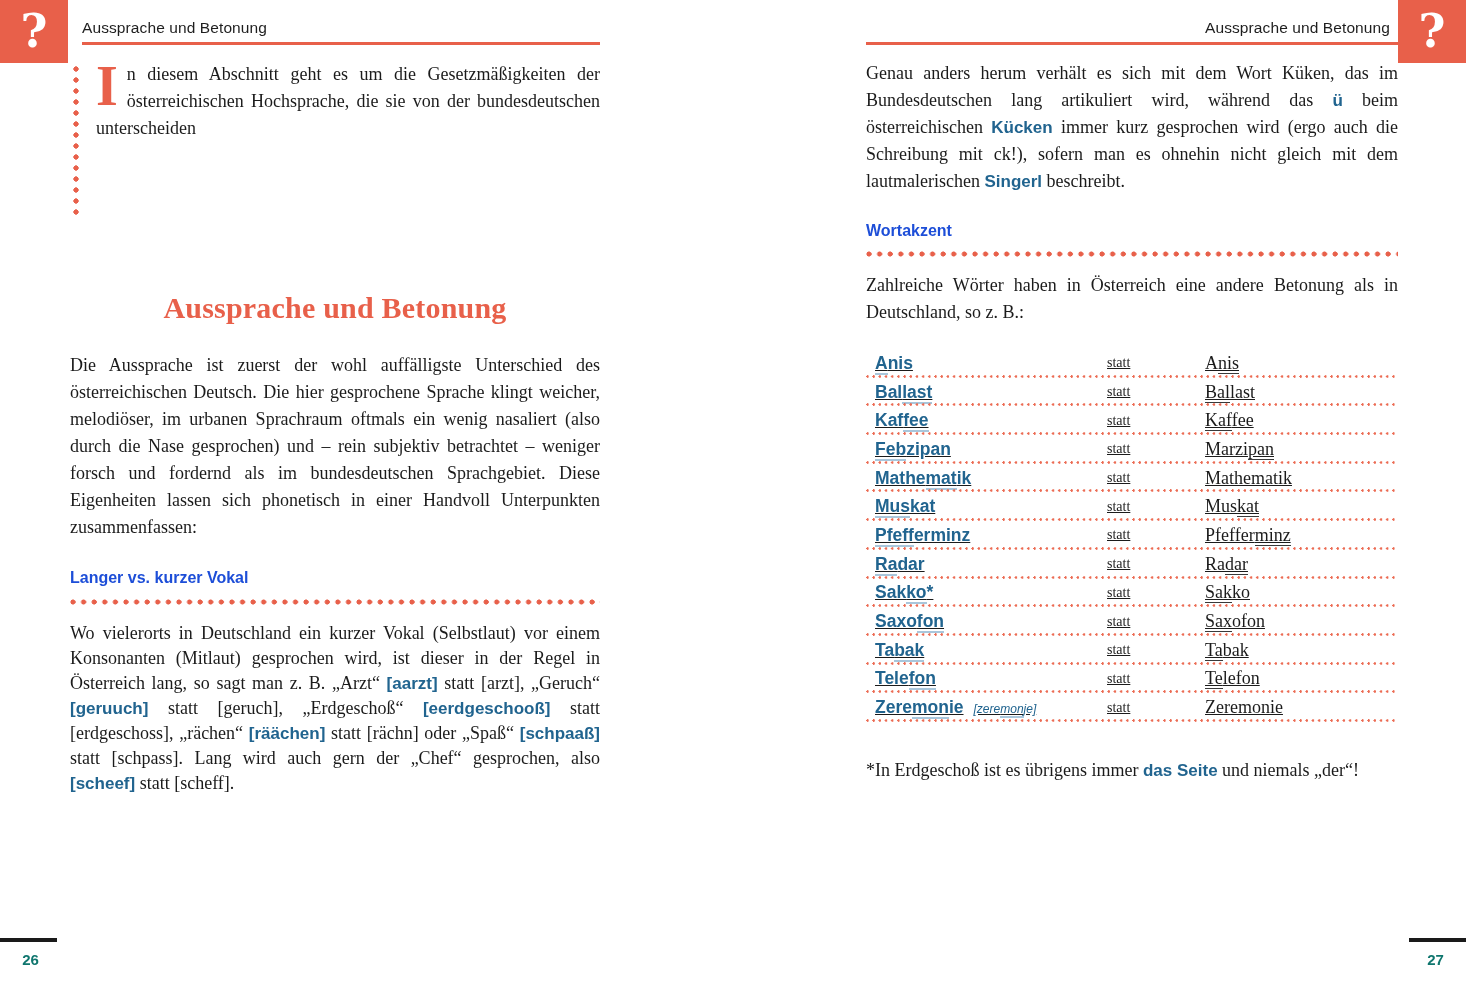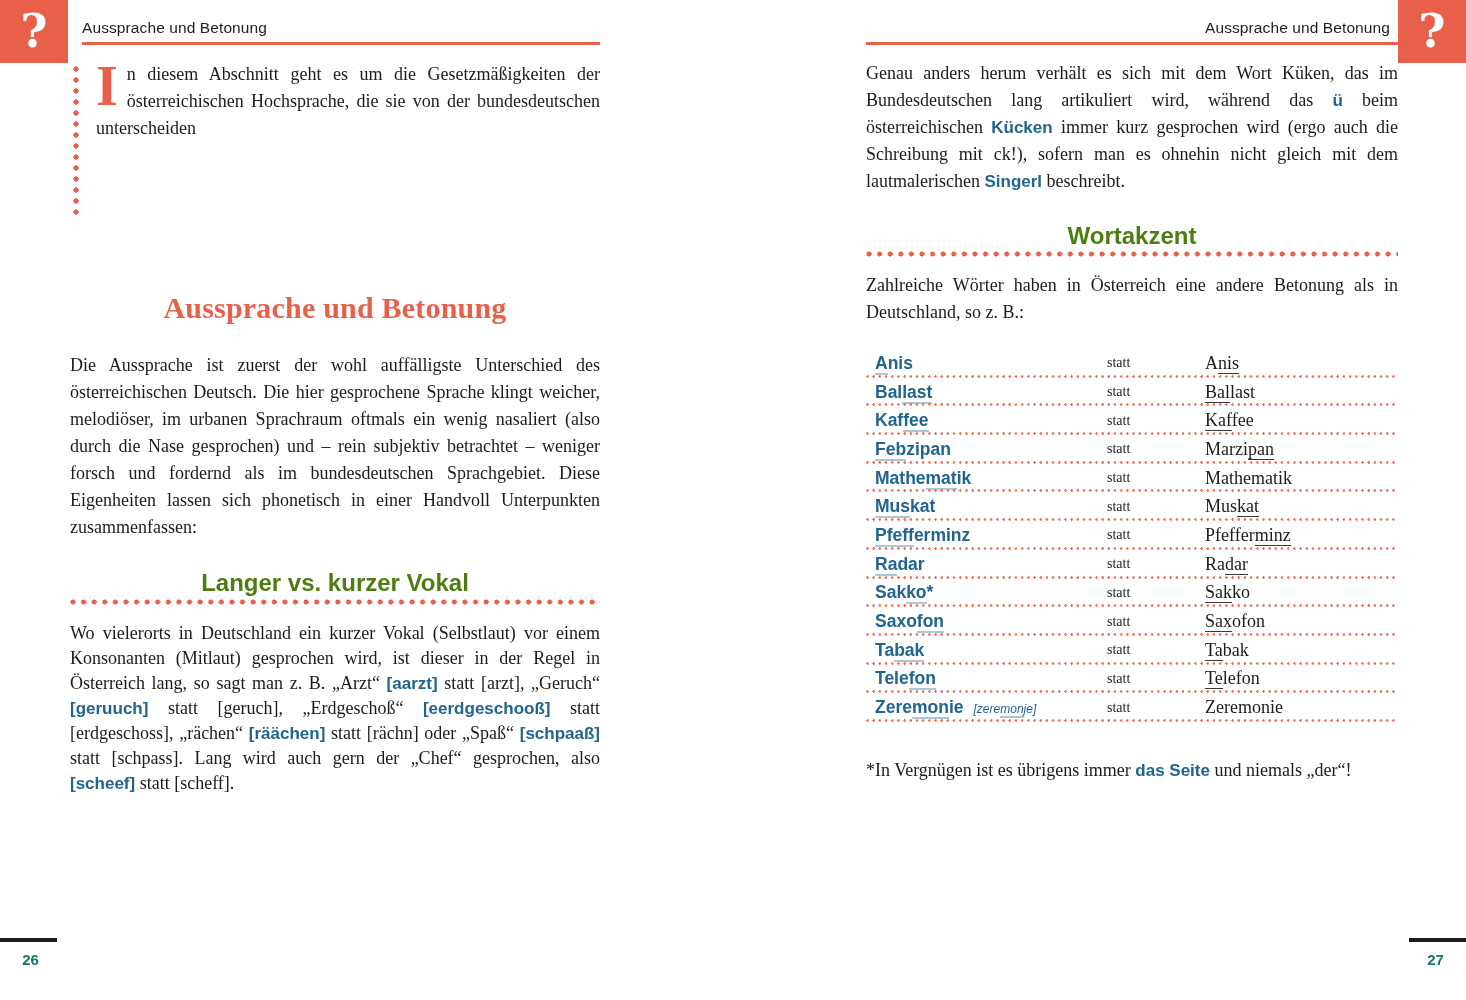--- a/index.html
+++ b/index.html
@@ -49,39 +49,39 @@
   
   .chapter-title{position:absolute;left:70px;top:291px;width:530px;text-align:center;
                  font-weight:700;font-size:30px;color:var(--coral);letter-spacing:.2px;}
 
   .bodypara{position:absolute;font-size:18px;line-height:27px;text-align:justify;}
   #lp-para1{left:70px;top:352px;width:530px;}
   #lp-para2{left:70px;top:621px;width:530px;line-height:25px;}
   #rp-para1{left:133px;top:60px;width:532px;}
   #rp-para2{left:133px;top:272px;width:532px;}
 
-  .section-head{position:absolute;text-align:center;font-family:"Liberation Sans", sans-serif;
-                font-weight:700;font-size:24px;color:#4d7c0f;}
+  .section-head{position:absolute;font-family:"Liberation Sans", sans-serif;
+                font-weight:700;font-size:16px;color:#1d4ed8;}
   #lp-sect{left:70px;top:569px;width:530px;}
   #rp-sect{left:133px;top:222px;width:532px;}
 
   .dotline{position:absolute;height:6px;
            background-image:radial-gradient(circle at 3px 3px,var(--coral) 2.3px,transparent 2.8px);
            background-size:10.6px 6px;background-repeat:repeat-x;}
   #lp-dotline{left:70px;top:599px;width:530px;}
   #rp-dotline{left:133px;top:251px;width:532px;}
 
   
   .seg-b{font-weight:700;}
   .seg-redb{font-weight:700;color:var(--coral);}
   .seg-blue{font-family:"Liberation Sans", sans-serif;font-weight:700;color:var(--blue);font-size:17px;}
 
   
   .wtable{position:absolute;left:133px;top:349px;width:532px;}
-  .wrow{position:relative;height:28.7px;display:flex;align-items:center;padding-left:9px;}
+  .wrow{position:relative;height:28.7px;display:flex;align-items:center;padding-left:9px;text-decoration:underline;}
   .wrow::after{content:"";position:absolute;left:0;right:0;bottom:0;height:3px;
                background-image:radial-gradient(circle at 1.5px 1.5px,rgba(235,100,75,.95) 1.05px,transparent 1.45px);
                background-size:6.2px 3px;background-repeat:repeat-x;}
   .at-col{width:232px;font-family:"Liberation Sans", sans-serif;font-weight:700;
           color:var(--blue);font-size:17.5px;white-space:nowrap;}
   .at-note{font-weight:400;font-style:italic;margin-left:10px;font-size:12px;}
   .statt-col{width:98px;font-size:14px;}
   .de-col{flex:1;font-size:18px;white-space:nowrap;}
   .u-at{border-bottom:2.5px solid #a9c6db;}
   .u-de{border-bottom:1.6px solid #3a3a3a;}
@@ -202,17 +202,17 @@
     <span class="statt-col">statt</span>
     <span class="de-col"><span class="pre"></span><span class="u u-de">Te</span><span class="post">lefon</span></span>
   </div>
       <div class="wrow">
     <span class="at-col"><span class="at-word"><span class="pre">Zere</span><span class="u u-at">mon</span><span class="post">ie</span></span><span class="at-note"><span class="pre">[zere</span><span class="u u-at">mon</span><span class="post">je]</span></span></span>
     <span class="statt-col">statt</span>
     <span class="de-col"><span class="pre">Zeremonie</span><span class="post"></span></span>
   </div>
     </div>
 
-  <p class="footnote"><span><span>*In Vergnügen ist es übrigens immer </span><span class="seg-blue">das Seite</span><span> und niemals „der“!</span></span></p>
+  <p class="footnote"><span><span>*In Erdgeschoß ist es übrigens immer </span><span class="seg-blue">das Seite</span><span> und niemals „der“!</span></span></p>
 
   <div class="folio-rule"></div>
   <div class="folio-num">27</div>
 </div>
 
 </body></html>

